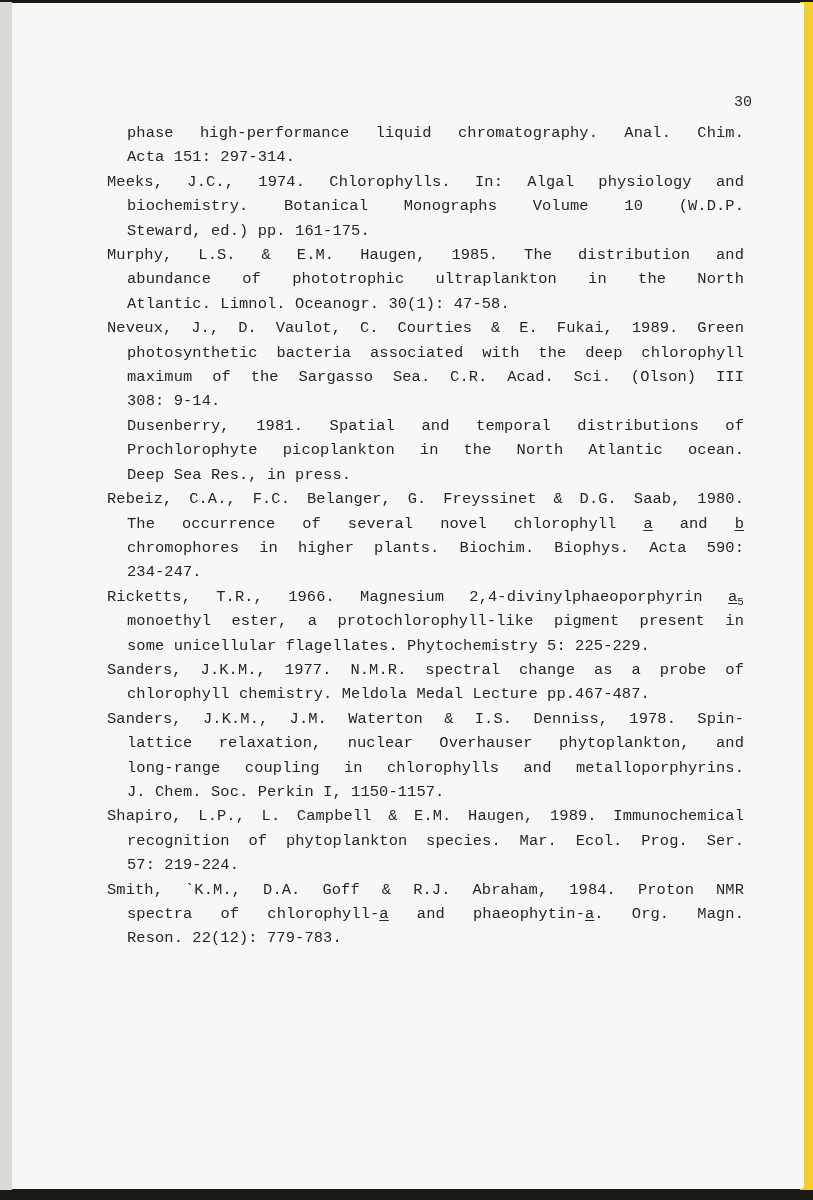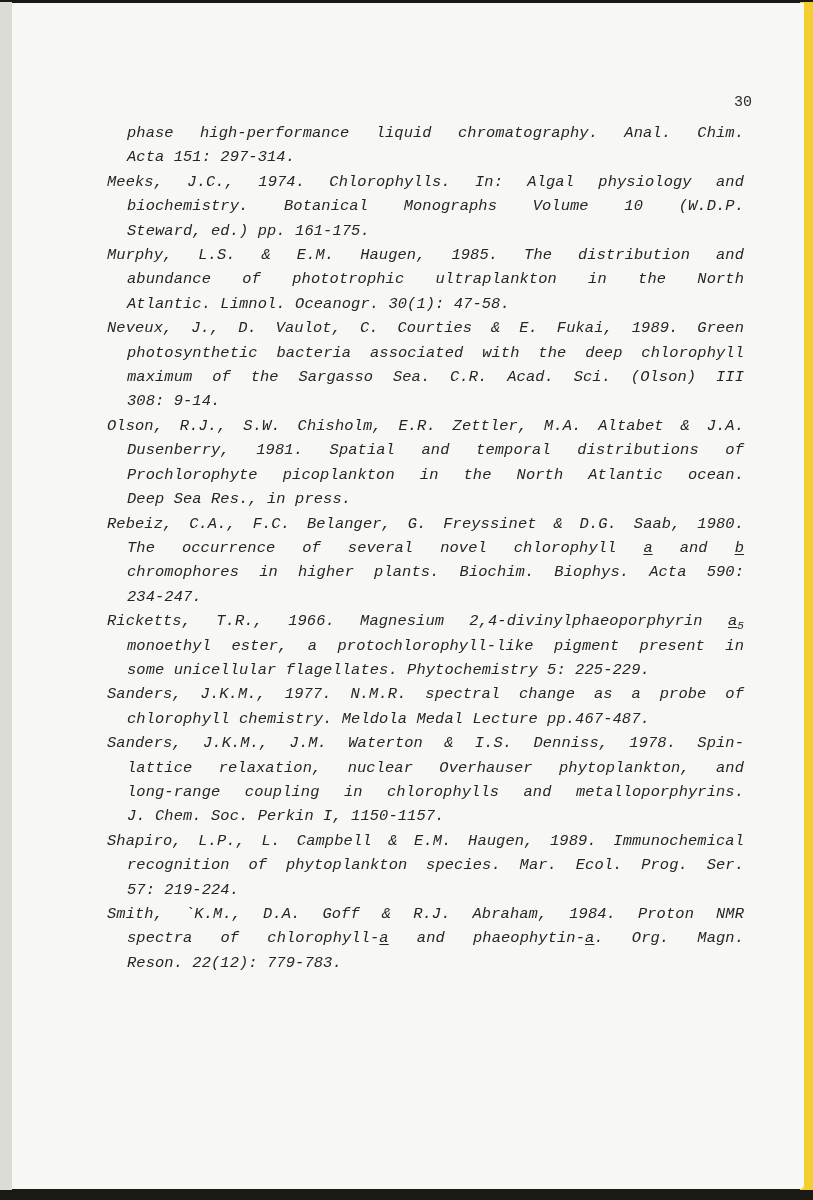--- a/index.html
+++ b/index.html
@@ -64,21 +64,20 @@
     }
     .ref {
       margin: 0;
       padding-left: 20px;
       text-indent: -20px;
       text-align: justify;
     }
     .ref.cont {
       padding-left: 20px;
       text-indent: 0;
-      font-style: italic;
     }
     .line {
       display: block;
       text-align: justify;
       text-align-last: justify;
       white-space: normal;
     }
     .line.last {
       text-align-last: left;
     }
@@ -116,21 +115,20 @@
     </div>
 
     <div class="ref cont">
       <span class="line first">Neveux, J., D. Vaulot, C. Courties &amp; E. Fukai, 1989. Green</span>
       <span class="line">photosynthetic bacteria associated with the deep chlorophyll</span>
       <span class="line">maximum of the Sargasso Sea. C.R. Acad. Sci. (Olson) III</span>
       <span class="line last">308: 9-14.</span>
     </div>
 
     <div class="ref cont">
-      <span class="line first">Olson, R.J., S.W. Chisholm, E.R. Zettler, M.A. Altabet &amp; J.A.</span>
       <span class="line">Dusenberry, 1981. Spatial and temporal distributions of</span>
       <span class="line">Prochlorophyte picoplankton in the North Atlantic ocean.</span>
       <span class="line last">Deep Sea Res., in press.</span>
     </div>
 
     <div class="ref cont">
       <span class="line first">Rebeiz, C.A., F.C. Belanger, G. Freyssinet &amp; D.G. Saab, 1980.</span>
       <span class="line"><span>The occurrence of several novel chlorophyll</span> <u>a</u> <span>and</span> <u>b</u></span>
       <span class="line">chromophores in higher plants. Biochim. Biophys. Acta 590:</span>
       <span class="line last">234-247.</span>

